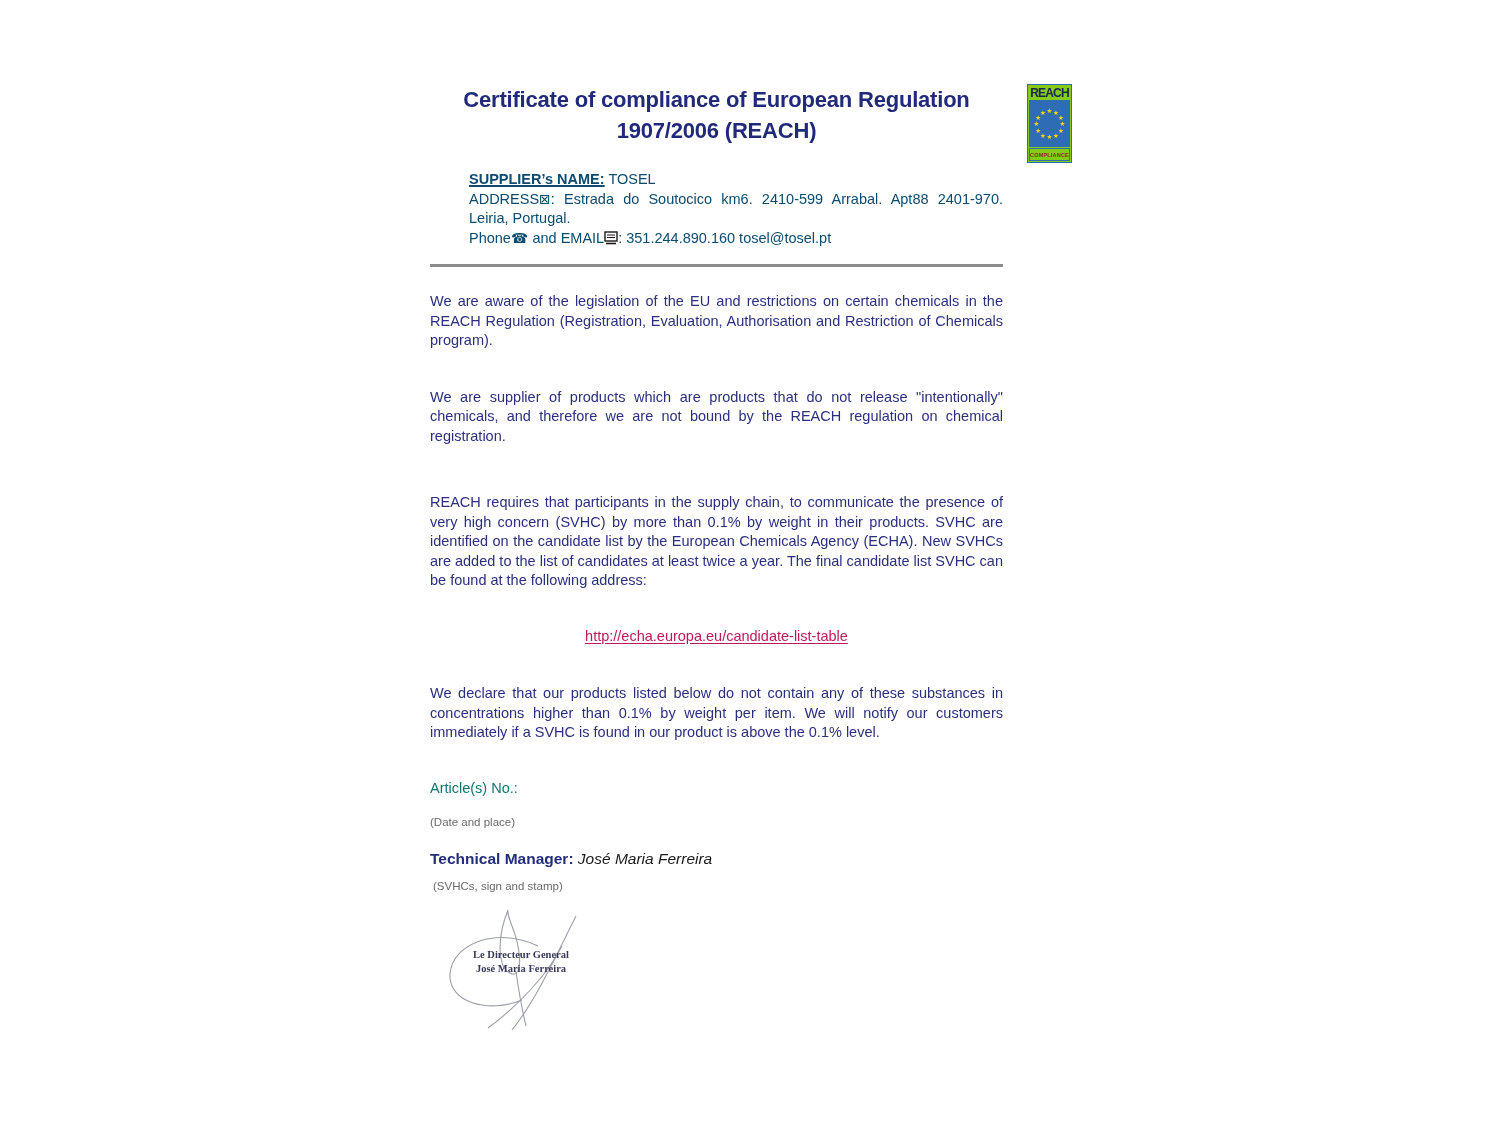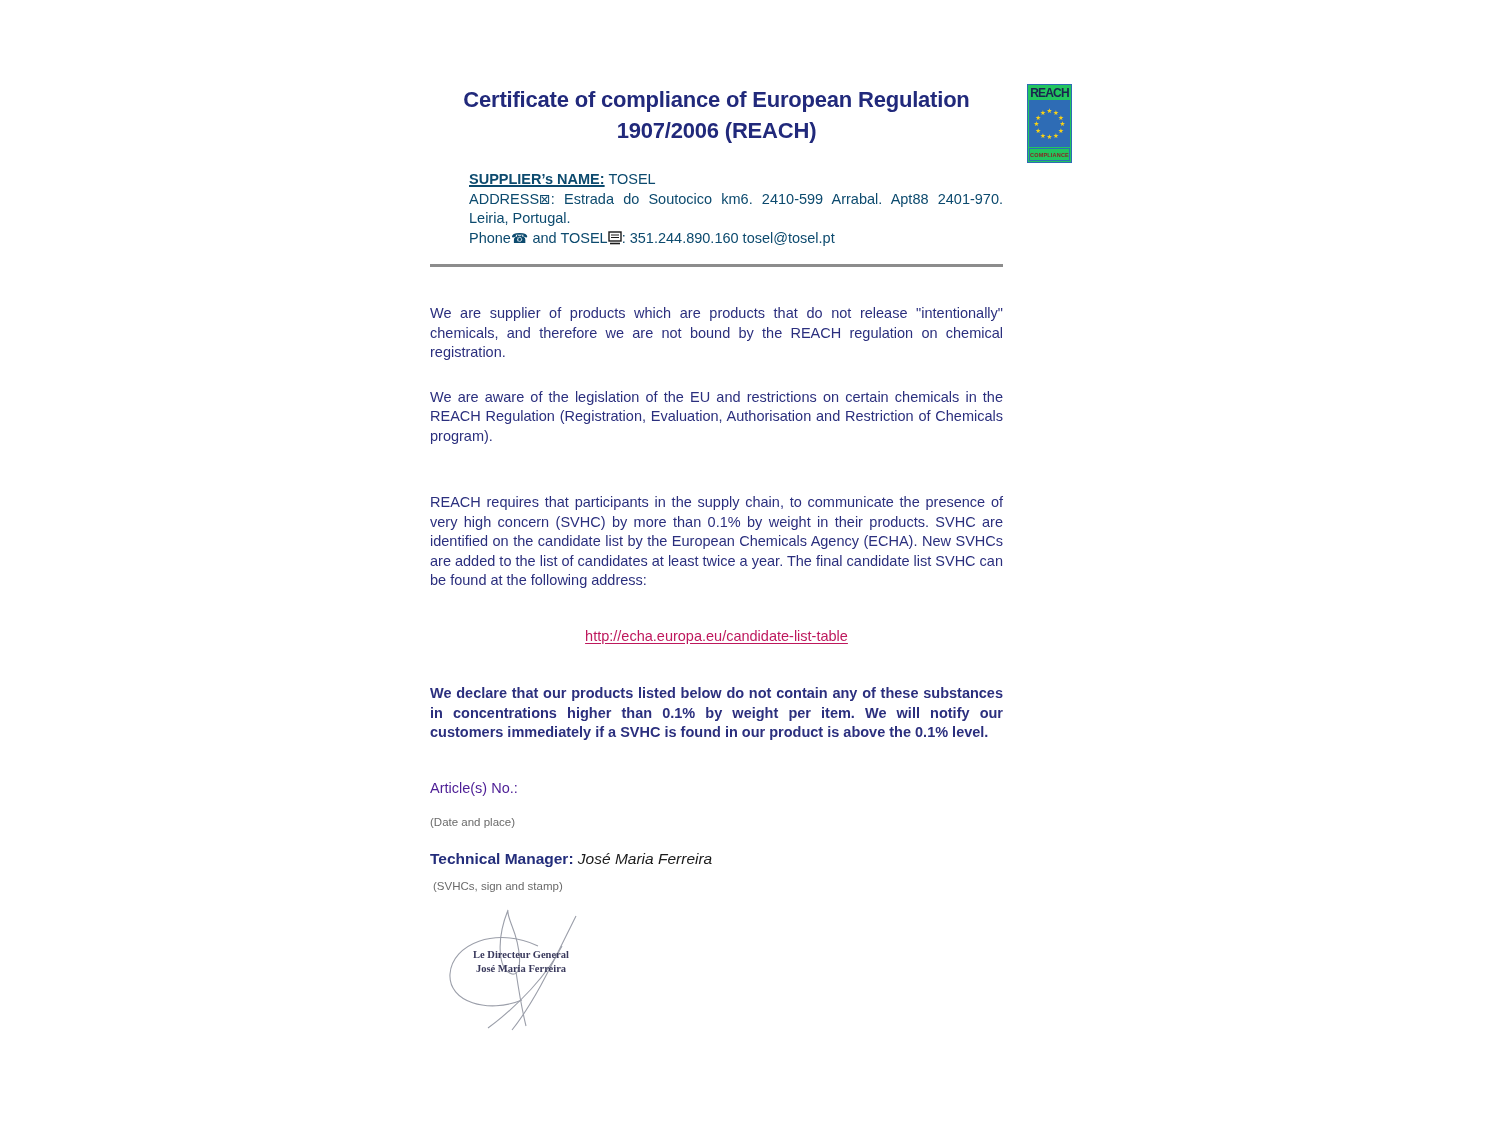--- a/index.html
+++ b/index.html
@@ -44,22 +44,22 @@
   p.para{margin:0;text-align:justify;color:#2b2f7e;}
   .gap-a{margin-top:25px !important;}
   .gap-b{margin-top:37px !important;}
   .gap-c{margin-top:47px !important;}
   .link-line{
     margin-top:36px;text-align:center;
   }
   .link-line a{
     color:#be185d;text-decoration:underline;text-underline-offset:2px;
   }
-  .gap-d{margin-top:38px !important;font-weight:bold;}
-  .article-line{margin-top:36px;color:#4c1d95;}
+  .gap-d{margin-top:38px !important;}
+  .article-line{margin-top:36px;color:#0f766e;}
   
   .made-on{margin-top:55px;color:#1b1b1b;font-size:15px;}
   .navy-bold{color:#232d7b;font-weight:700;}
   .it{font-style:italic;}
   .hint{
     margin-top:8px;color:#6a6a6a;font-size:11.5px;
   }
   .manager-line{margin-top:17px;color:#1b1b1b;font-size:15.5px;}
   .hint-indent{margin-left:3px;}
   
@@ -73,21 +73,21 @@
     text-align:center;
     font-family:"Liberation Serif",serif;
     font-size:10.5px;line-height:14px;font-weight:700;
     color:#39395c;
   }
   
   .reach-logo{
     position:absolute;left:1027px;top:84px;
     width:45px;height:79px;
     border:1px solid #2e6cb5;
-    background:#22c55e;
+    background:#84cc16;
     box-sizing:border-box;
     display:flex;flex-direction:column;
   }
   .logo-top{
     height:15px;display:flex;align-items:center;justify-content:center;
     font-weight:700;font-size:12px;letter-spacing:-0.8px;color:#1a2350;
   }
   .logo-mid{
     flex:1;background:#2e6cb5;margin:0 1px;
     display:flex;align-items:center;justify-content:center;
@@ -107,33 +107,33 @@
   <div class="content">
 
     <h1 class="doc-title">
       <span class="title-underline">Certificate of compliance of European Regulation</span><br>
       <span>1907/2006 (REACH)</span>
     </h1>
 
     <div class="supplier">
       <p><span class="supplier-name-label">SUPPLIER’s NAME:</span><span> TOSEL</span></p>
       <p><span>ADDRESS</span><span class="glyph">⊠</span><span>: Estrada do Soutocico km6. 2410-599 Arrabal. Apt88 2401-970. Leiria, Portugal.</span></p>
-      <p><span>Phone</span><span class="glyph">☎</span><span> and TOSEL</span><svg class="computer-icon-svg" width="14" height="14" viewBox="0 0 14 14">
+      <p><span>Phone</span><span class="glyph">☎</span><span> and EMAIL</span><svg class="computer-icon-svg" width="14" height="14" viewBox="0 0 14 14">
             <rect x="1" y="1" width="12" height="9" fill="none" stroke="#1b1b1b" stroke-width="1.4"></rect>
             <line x1="3" y1="4" x2="11" y2="4" stroke="#1b1b1b" stroke-width="1"></line>
             <line x1="3" y1="6.5" x2="11" y2="6.5" stroke="#1b1b1b" stroke-width="1"></line>
             <line x1="2" y1="12.5" x2="12" y2="12.5" stroke="#1b1b1b" stroke-width="1.6"></line>
           </svg><span>: 351.244.890.160 tosel@tosel.pt</span></p>
     </div>
 
     <hr class="divider">
 
+    <p class="para gap-a">We are aware of the legislation of the EU and restrictions on certain chemicals in the REACH Regulation (Registration, Evaluation, Authorisation and Restriction of Chemicals program).</p>
+
     <p class="para gap-b">We are supplier of products which are products that do not release "intentionally" chemicals, and therefore we are not bound by the REACH regulation on chemical registration.</p>
-
-    <p class="para gap-a">We are aware of the legislation of the EU and restrictions on certain chemicals in the REACH Regulation (Registration, Evaluation, Authorisation and Restriction of Chemicals program).</p>
 
     <p class="para gap-c">REACH requires that participants in the supply chain, to communicate the presence of very high concern (SVHC) by more than 0.1% by weight in their products. SVHC are identified on the candidate list by the European Chemicals Agency (ECHA). New SVHCs are added to the list of candidates at least twice a year. The final candidate list SVHC can be found at the following address:</p>
 
     <div class="link-line">
       <a href="#">http://echa.europa.eu/candidate-list-table</a>
     </div>
 
     <p class="para gap-d">We declare that our products listed below do not contain any of these substances in concentrations higher than 0.1% by weight per item. We will notify our customers immediately if a SVHC is found in our product is above the 0.1% level.</p>
 
     <p class="article-line">Article(s) No.:</p>

